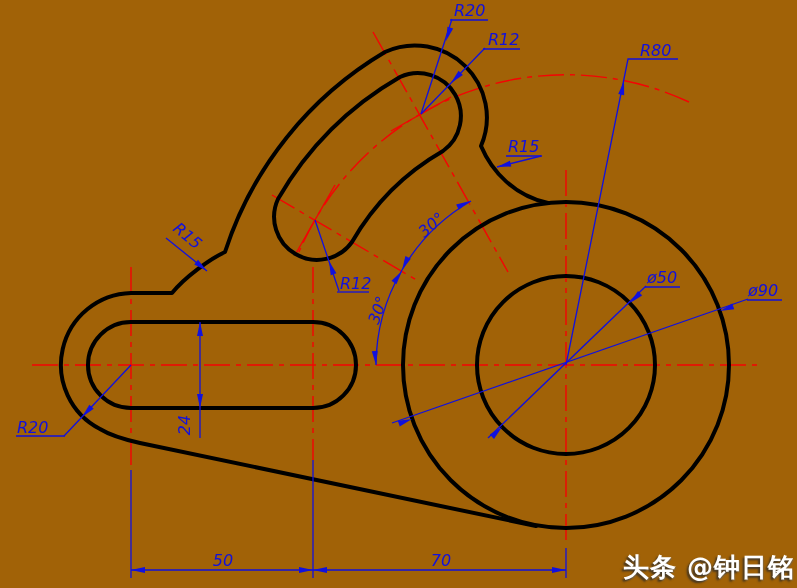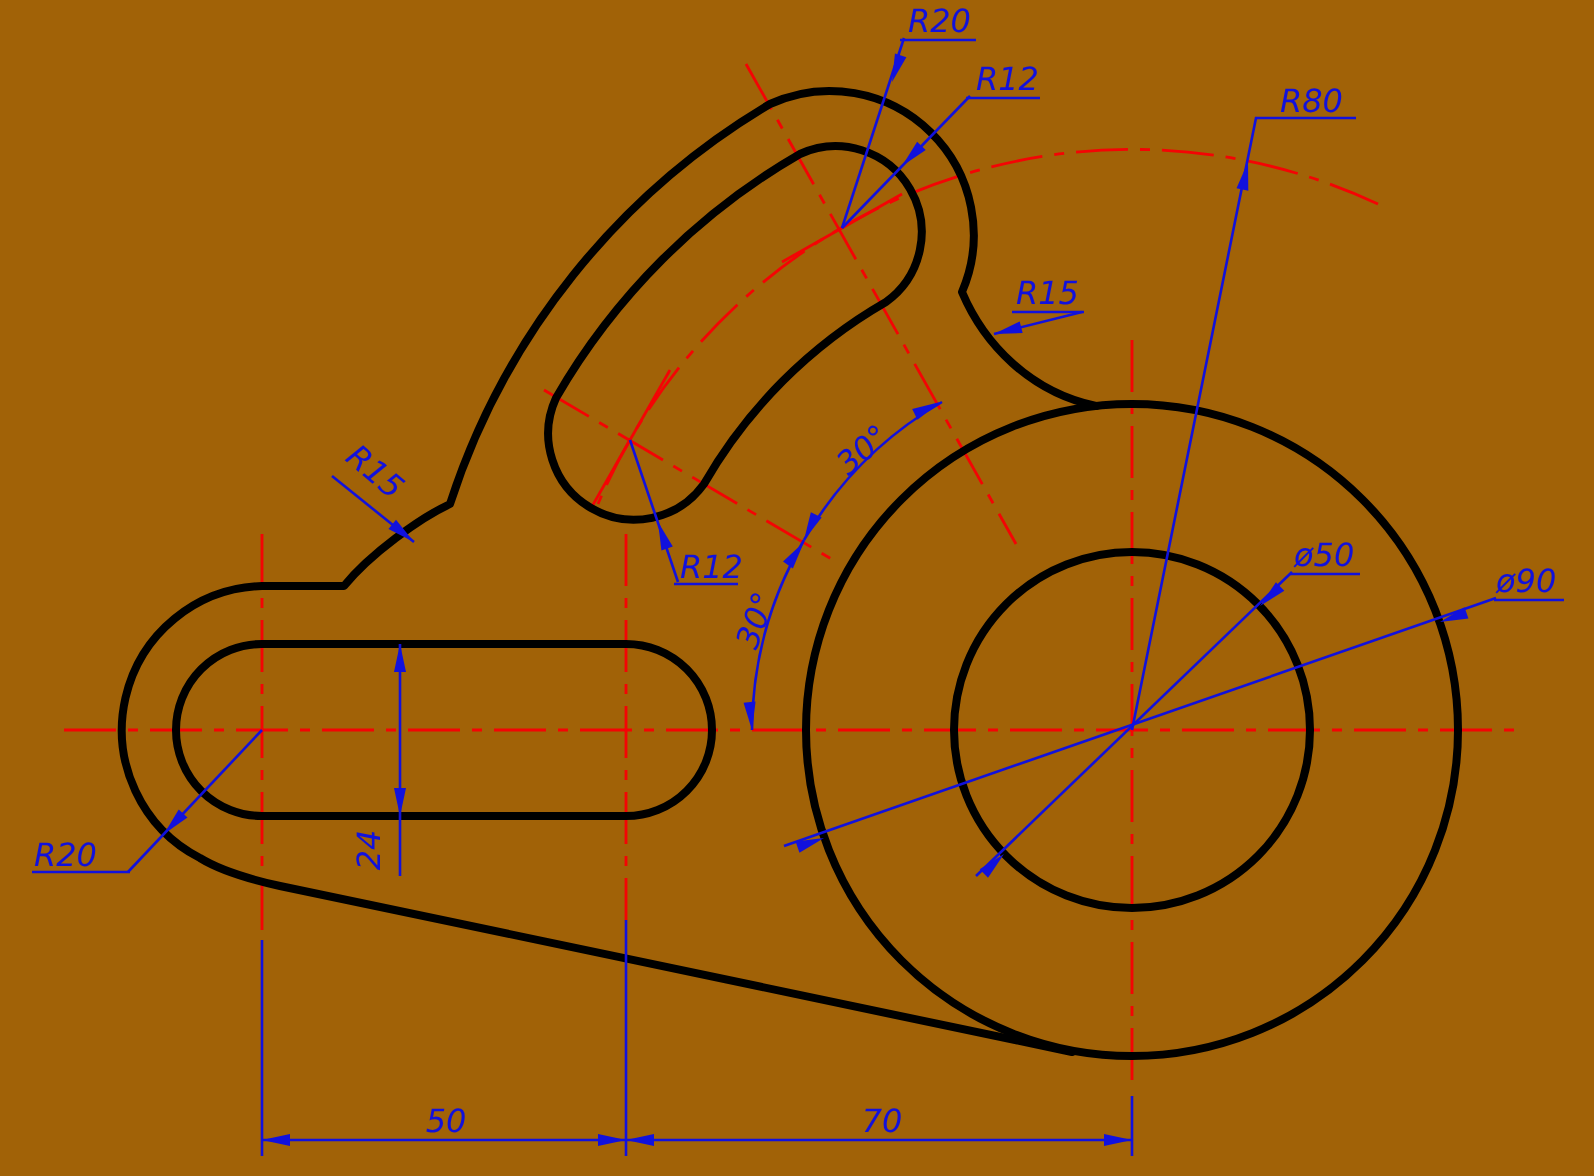--- a/index.html
+++ b/index.html
@@ -129,13 +129,14 @@
       <text class="dimtxt" x="647" y="283">ø50</text>
       <text class="dimtxt" x="748" y="296">ø90</text>
       <text class="dimtxt" transform="translate(435,229) rotate(-41)" text-anchor="middle">30°</text>
       <text class="dimtxt" transform="translate(383,312) rotate(-70)" text-anchor="middle">30°</text>
       <text class="dimtxt" transform="translate(190,425) rotate(-90)" text-anchor="middle">24</text>
       <text class="dimtxt" x="223" y="566" text-anchor="middle">50</text>
       <text class="dimtxt" x="441" y="566" text-anchor="middle">70</text>
     </g>
   </svg>
 
+  <div class="watermark">头条 @钟日铭</div>
 </div>
 
 </body></html>

